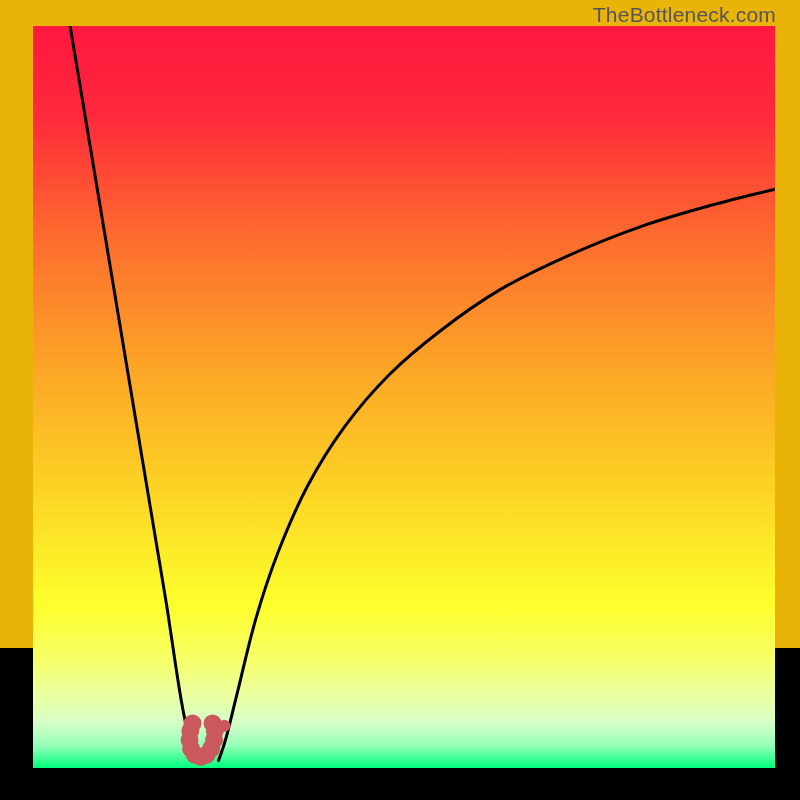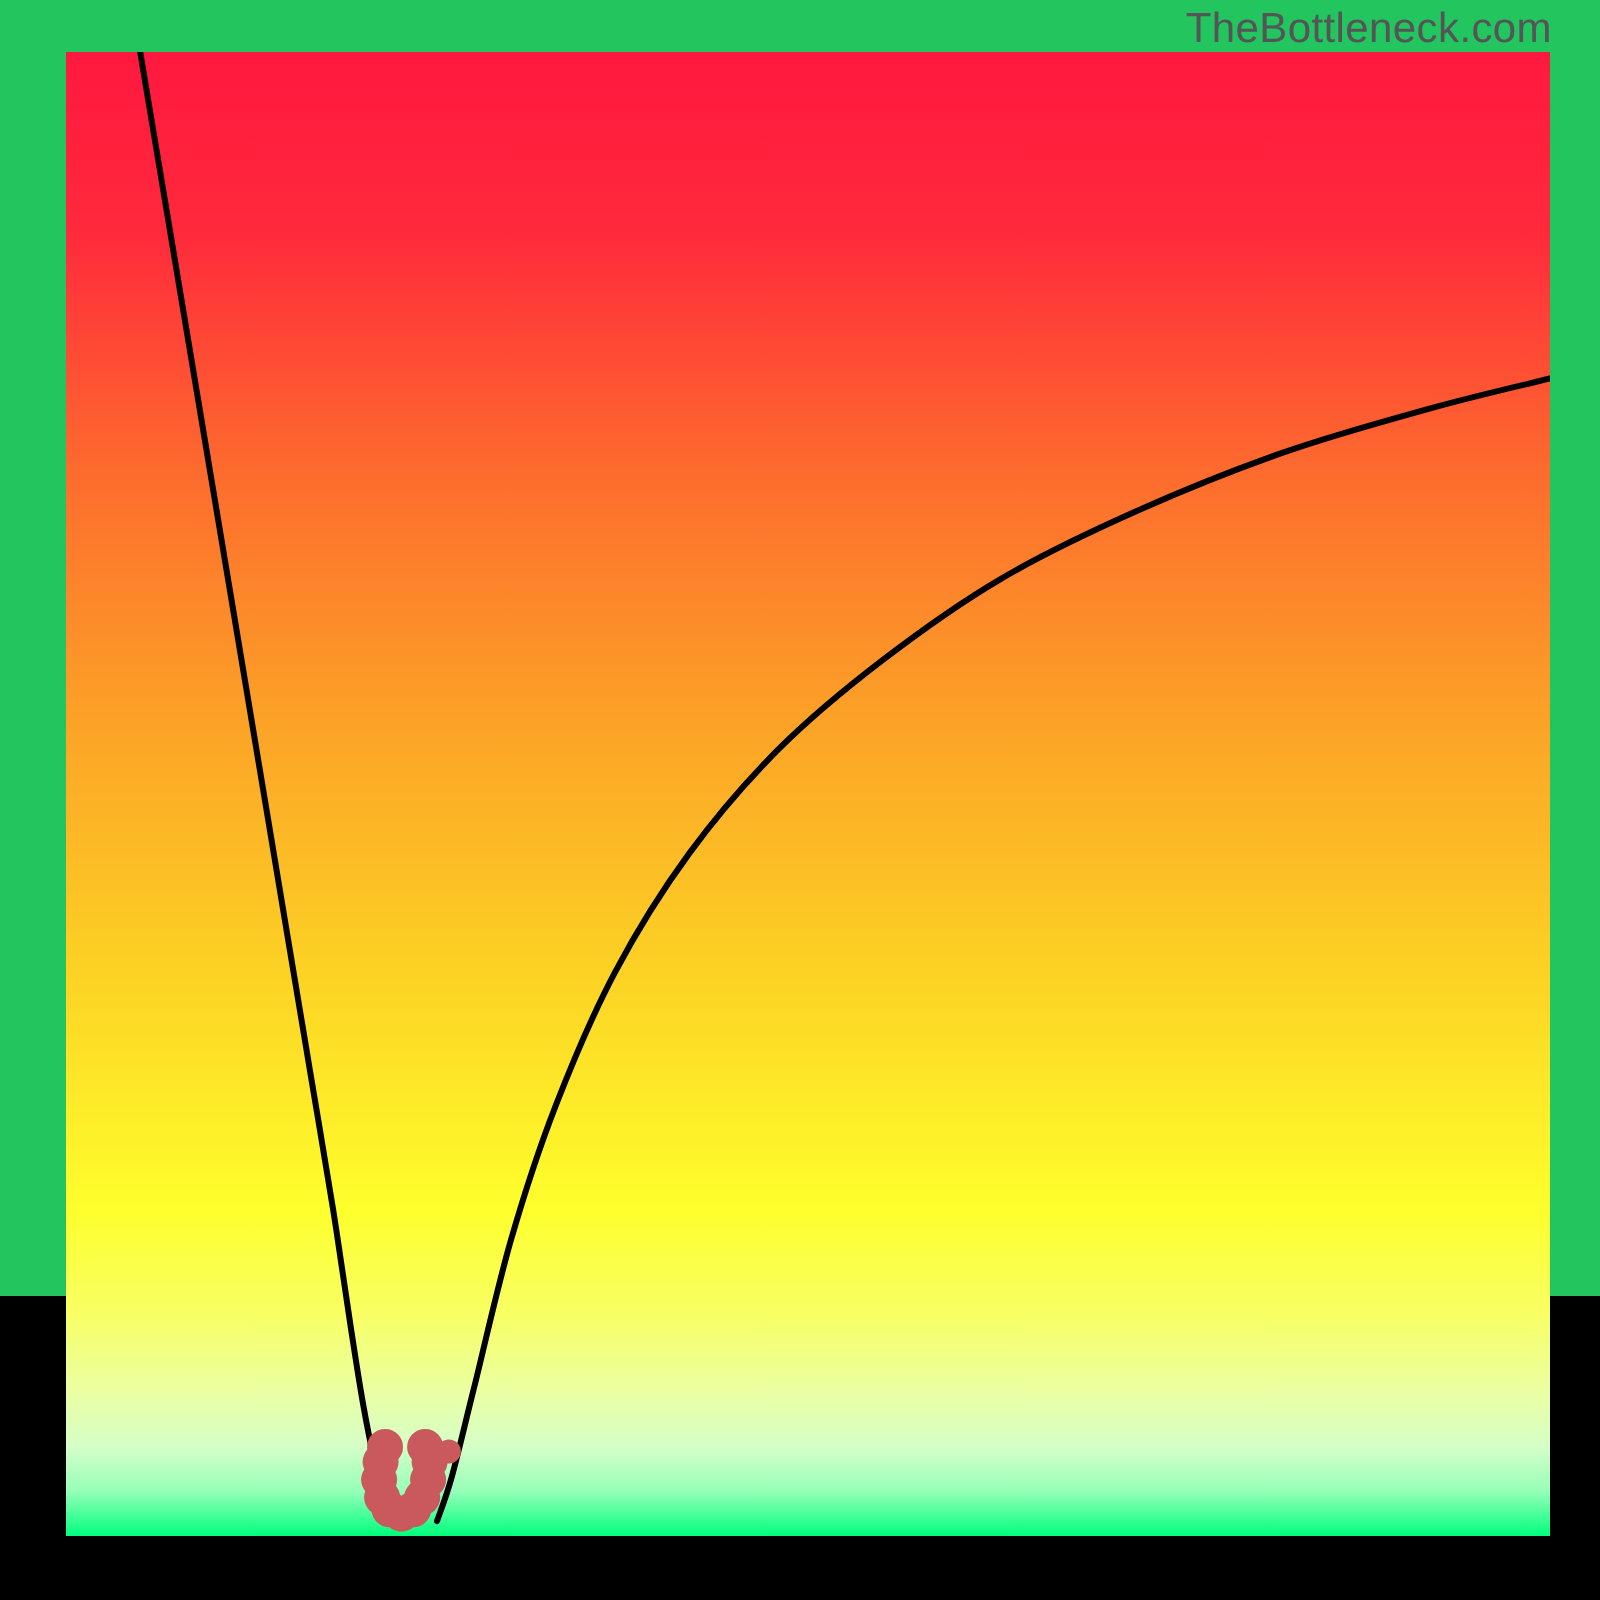--- a/index.html
+++ b/index.html
@@ -8,21 +8,21 @@
     width: 800px;
     height: 800px;
     overflow: hidden;
     background: #000;
     font-family: Arial, Helvetica, sans-serif;
   }
   .frame {
     position: absolute;
     left: 0; top: 0;
     width: 800px; height: 648px;
-    background: #22c55e;
+    background: #eab308;
   }
   .plot {
     position: absolute;
     left: 33px;
     top: 26px;
     width: 742px;
     height: 742px;
     overflow: hidden;
   }
   .watermark {

